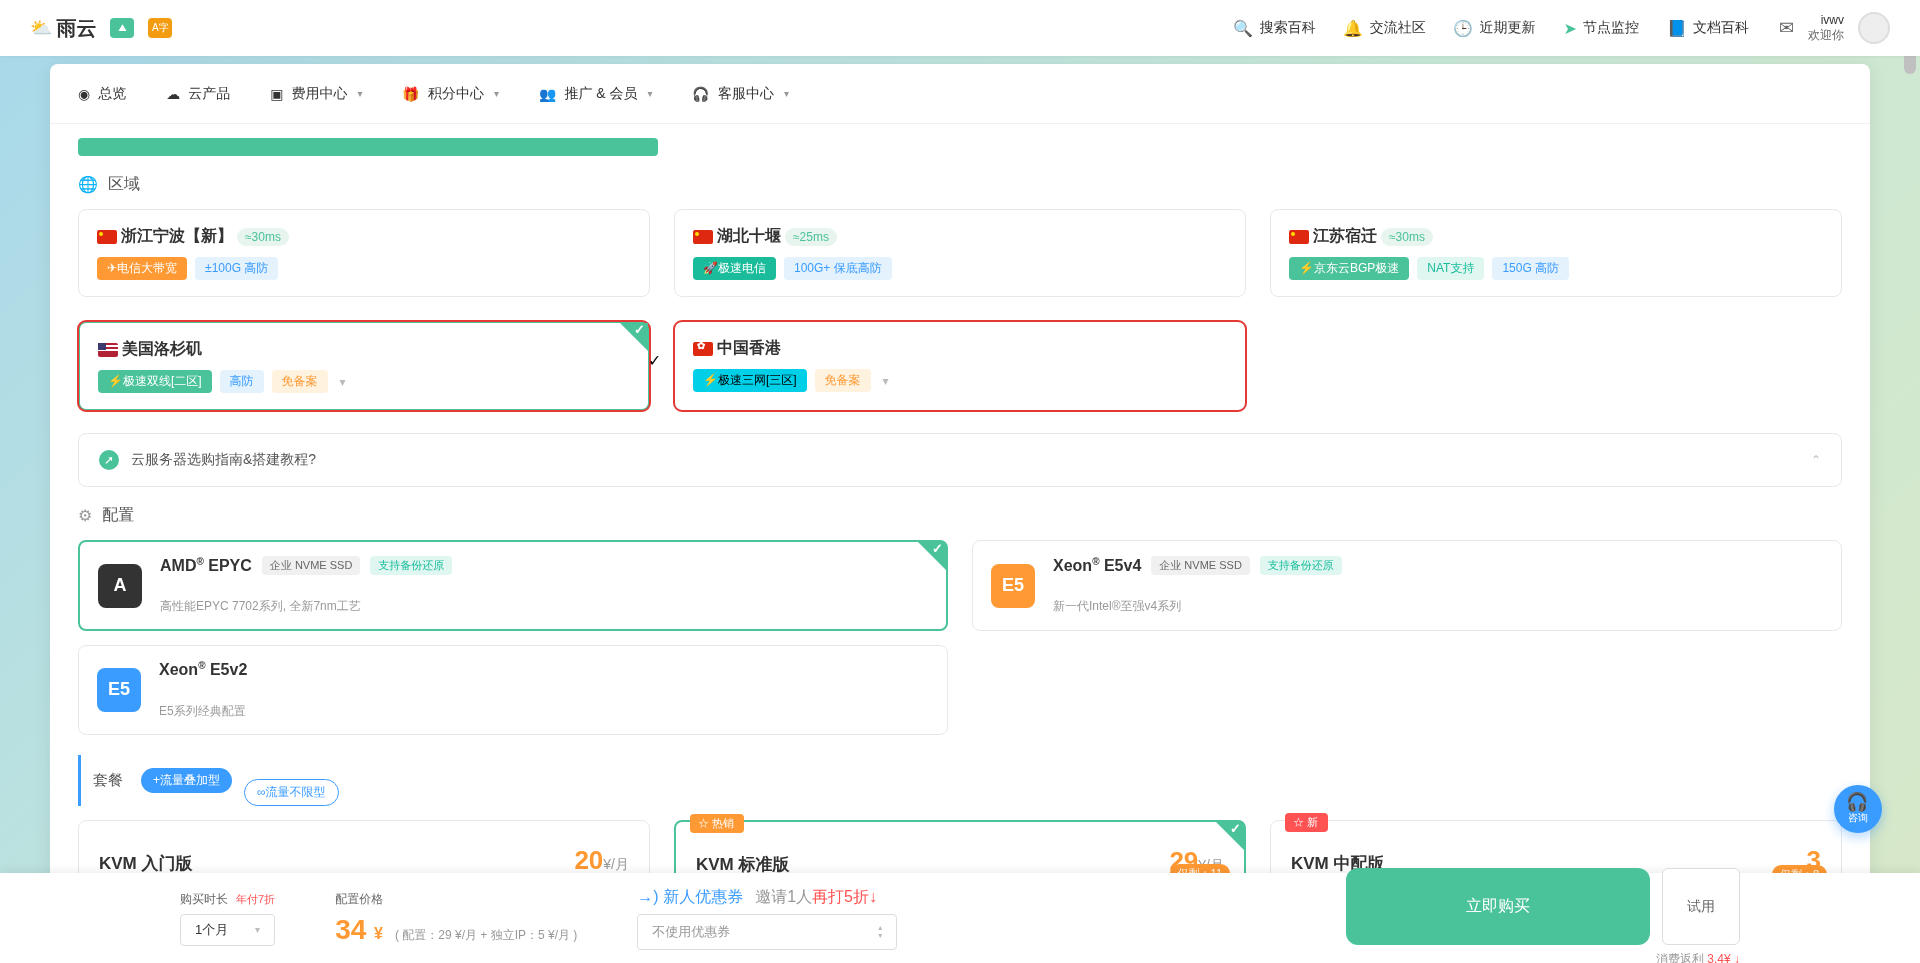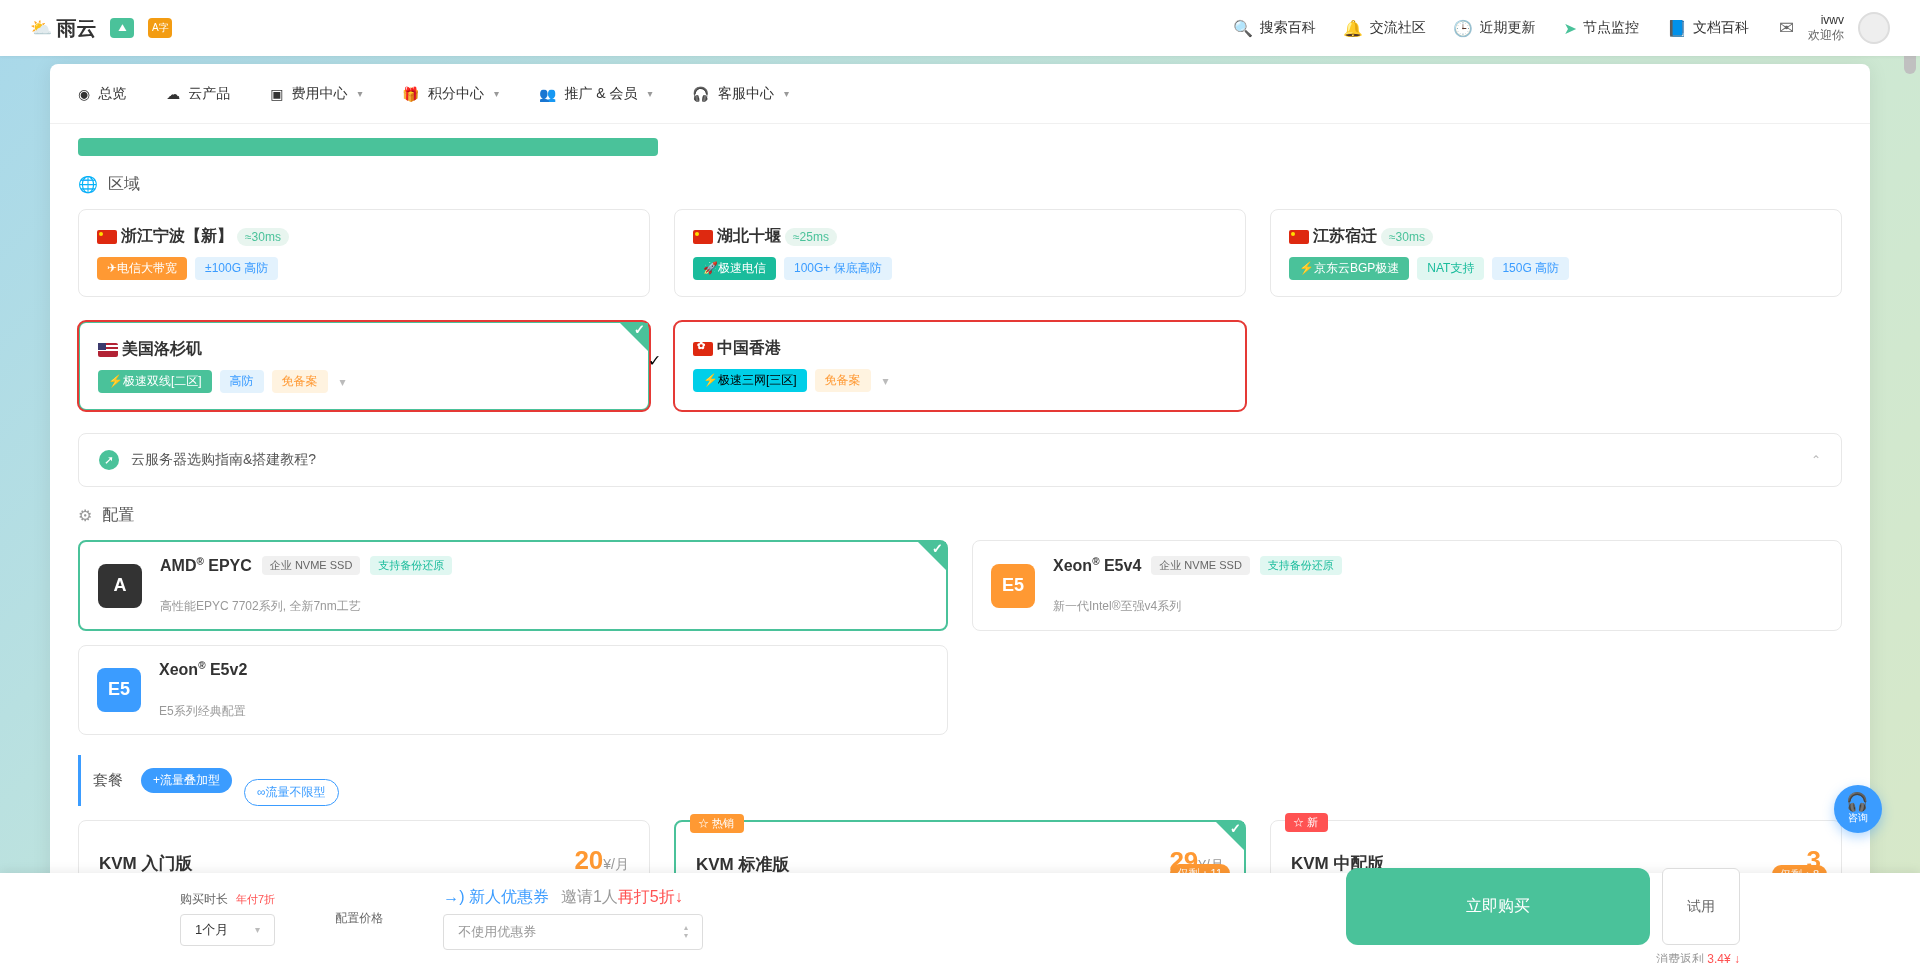--- a/index.html
+++ b/index.html
@@ -346,20 +346,24 @@
         <span>购买时长</span>
         <span class="promo">年付7折</span>
       </div>
     <div class="bb-select">
         <span>1个月</span>
         <span style="color:#bbb;font-size:10px">▾</span>
       </div>
   </div>
   <div class="bb-group">
     <div class="bb-label">配置价格</div>
+    <div style="display:flex;align-items:baseline;gap:12px">
+      <span class="bb-price"><span>34</span> <span class="curr">¥</span></span>
+      <span class="bb-detail">( 配置：29 ¥/月 + 独立IP：5 ¥/月 )</span>
+    </div>
   </div>
   <div class="bb-coupon-area">
     <div class="coupon-head">
       <span class="link">→) 新人优惠券</span>
       <span class="txt"><span>邀请1人</span><span class="red">再打5折</span><span class="red">↓</span></span>
     </div>
     <div class="coupon-select">
         <span>不使用优惠券</span>
         <span style="display:flex;flex-direction:column;font-size:8px;color:#bbb;line-height:1">
           <span>▴</span>

